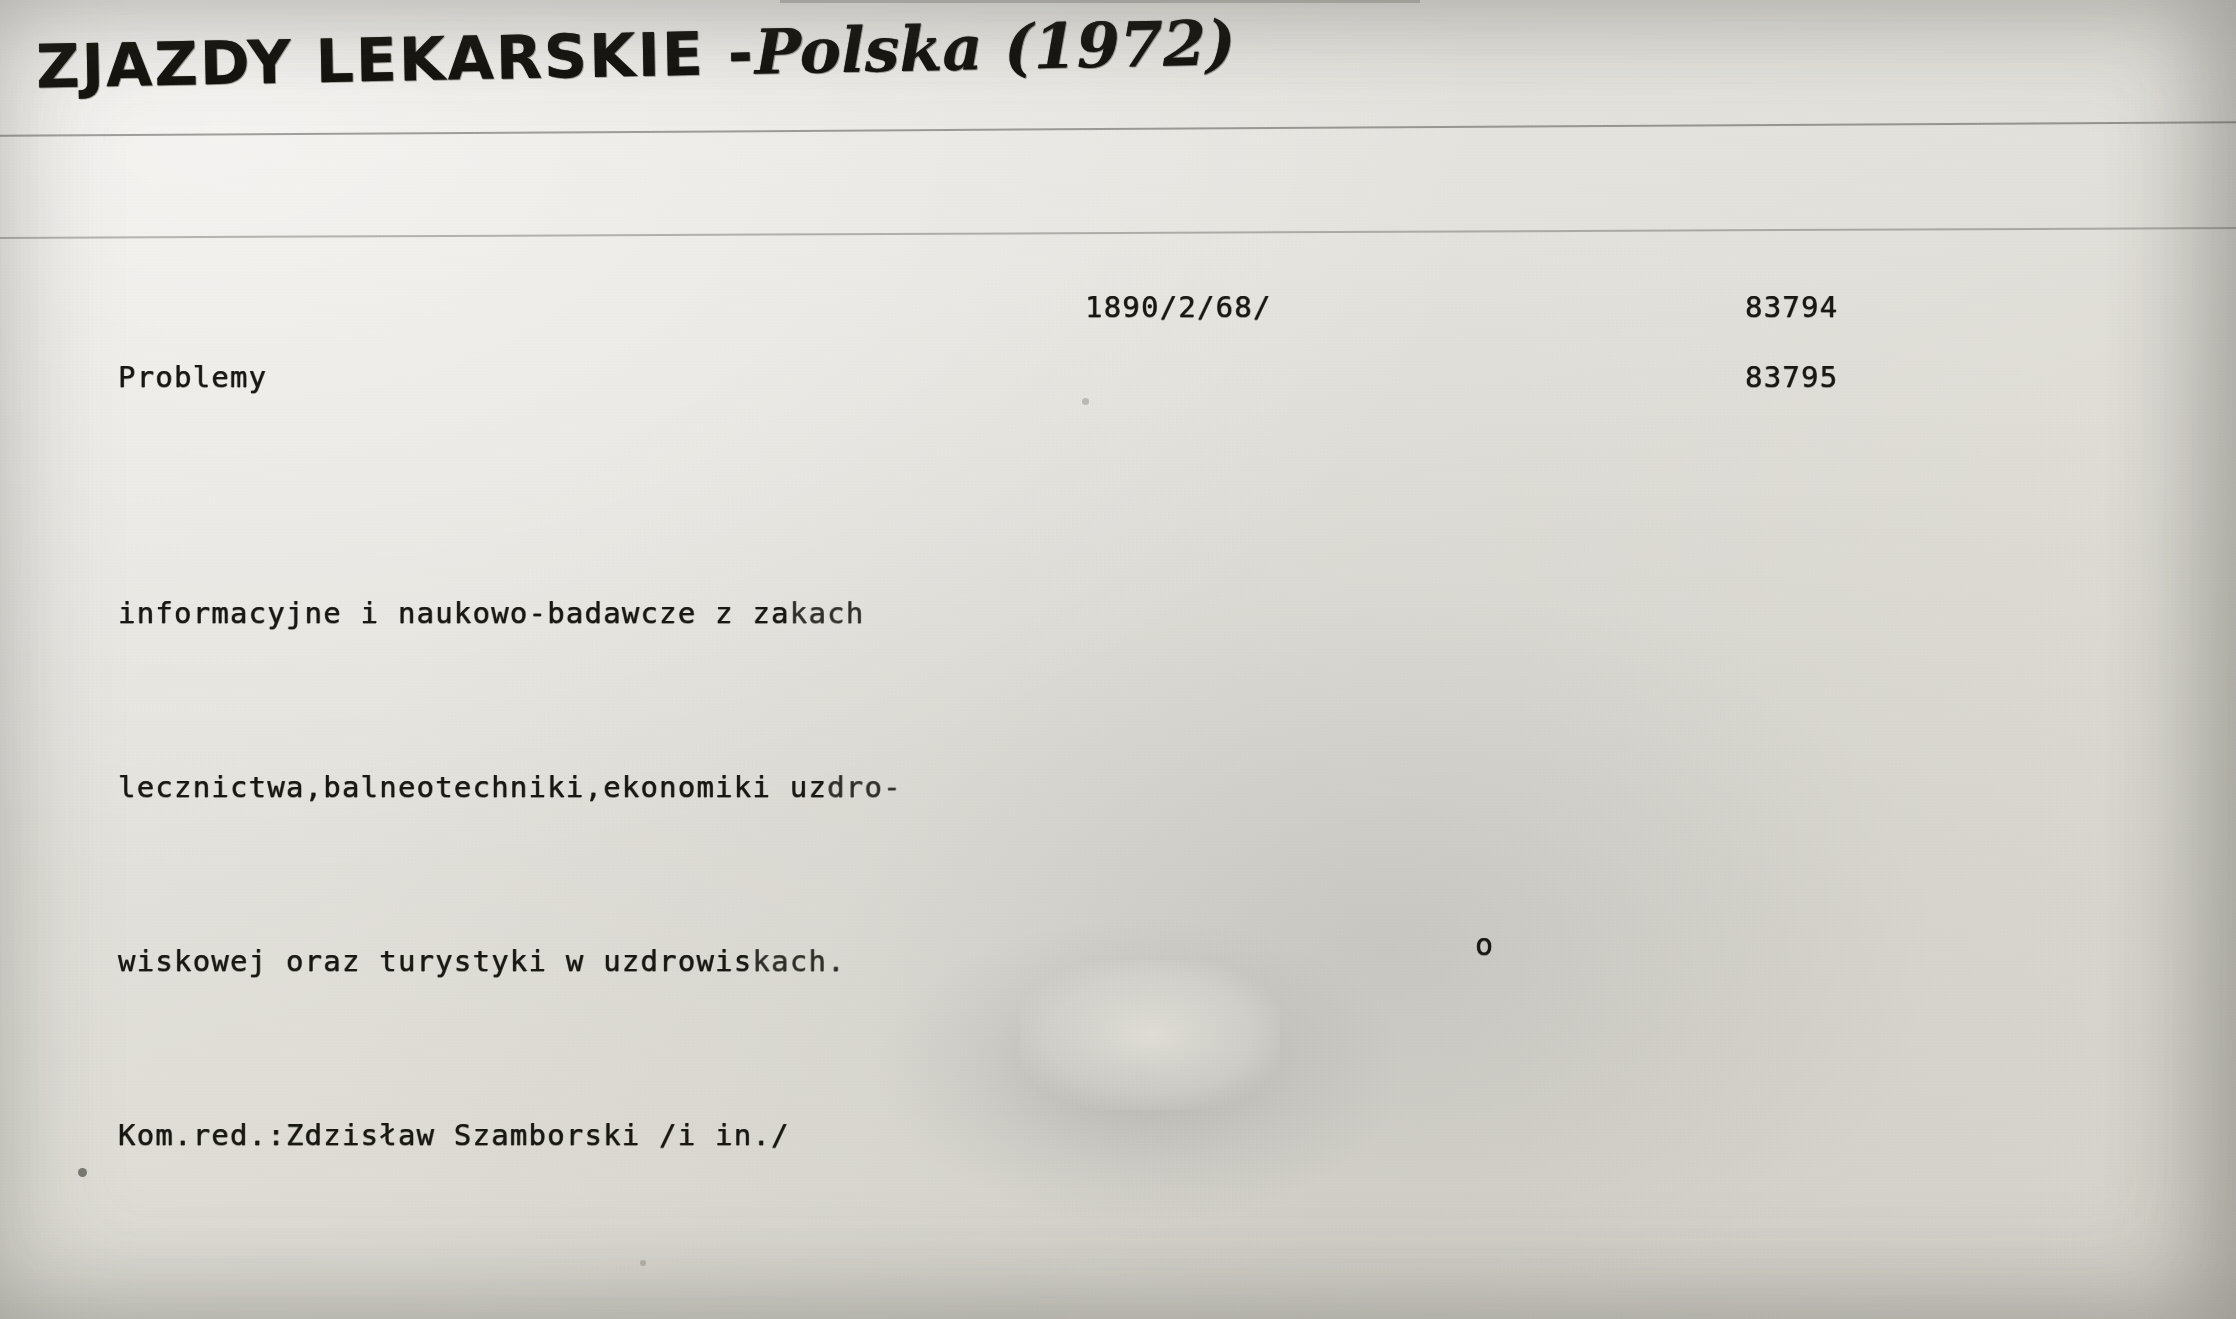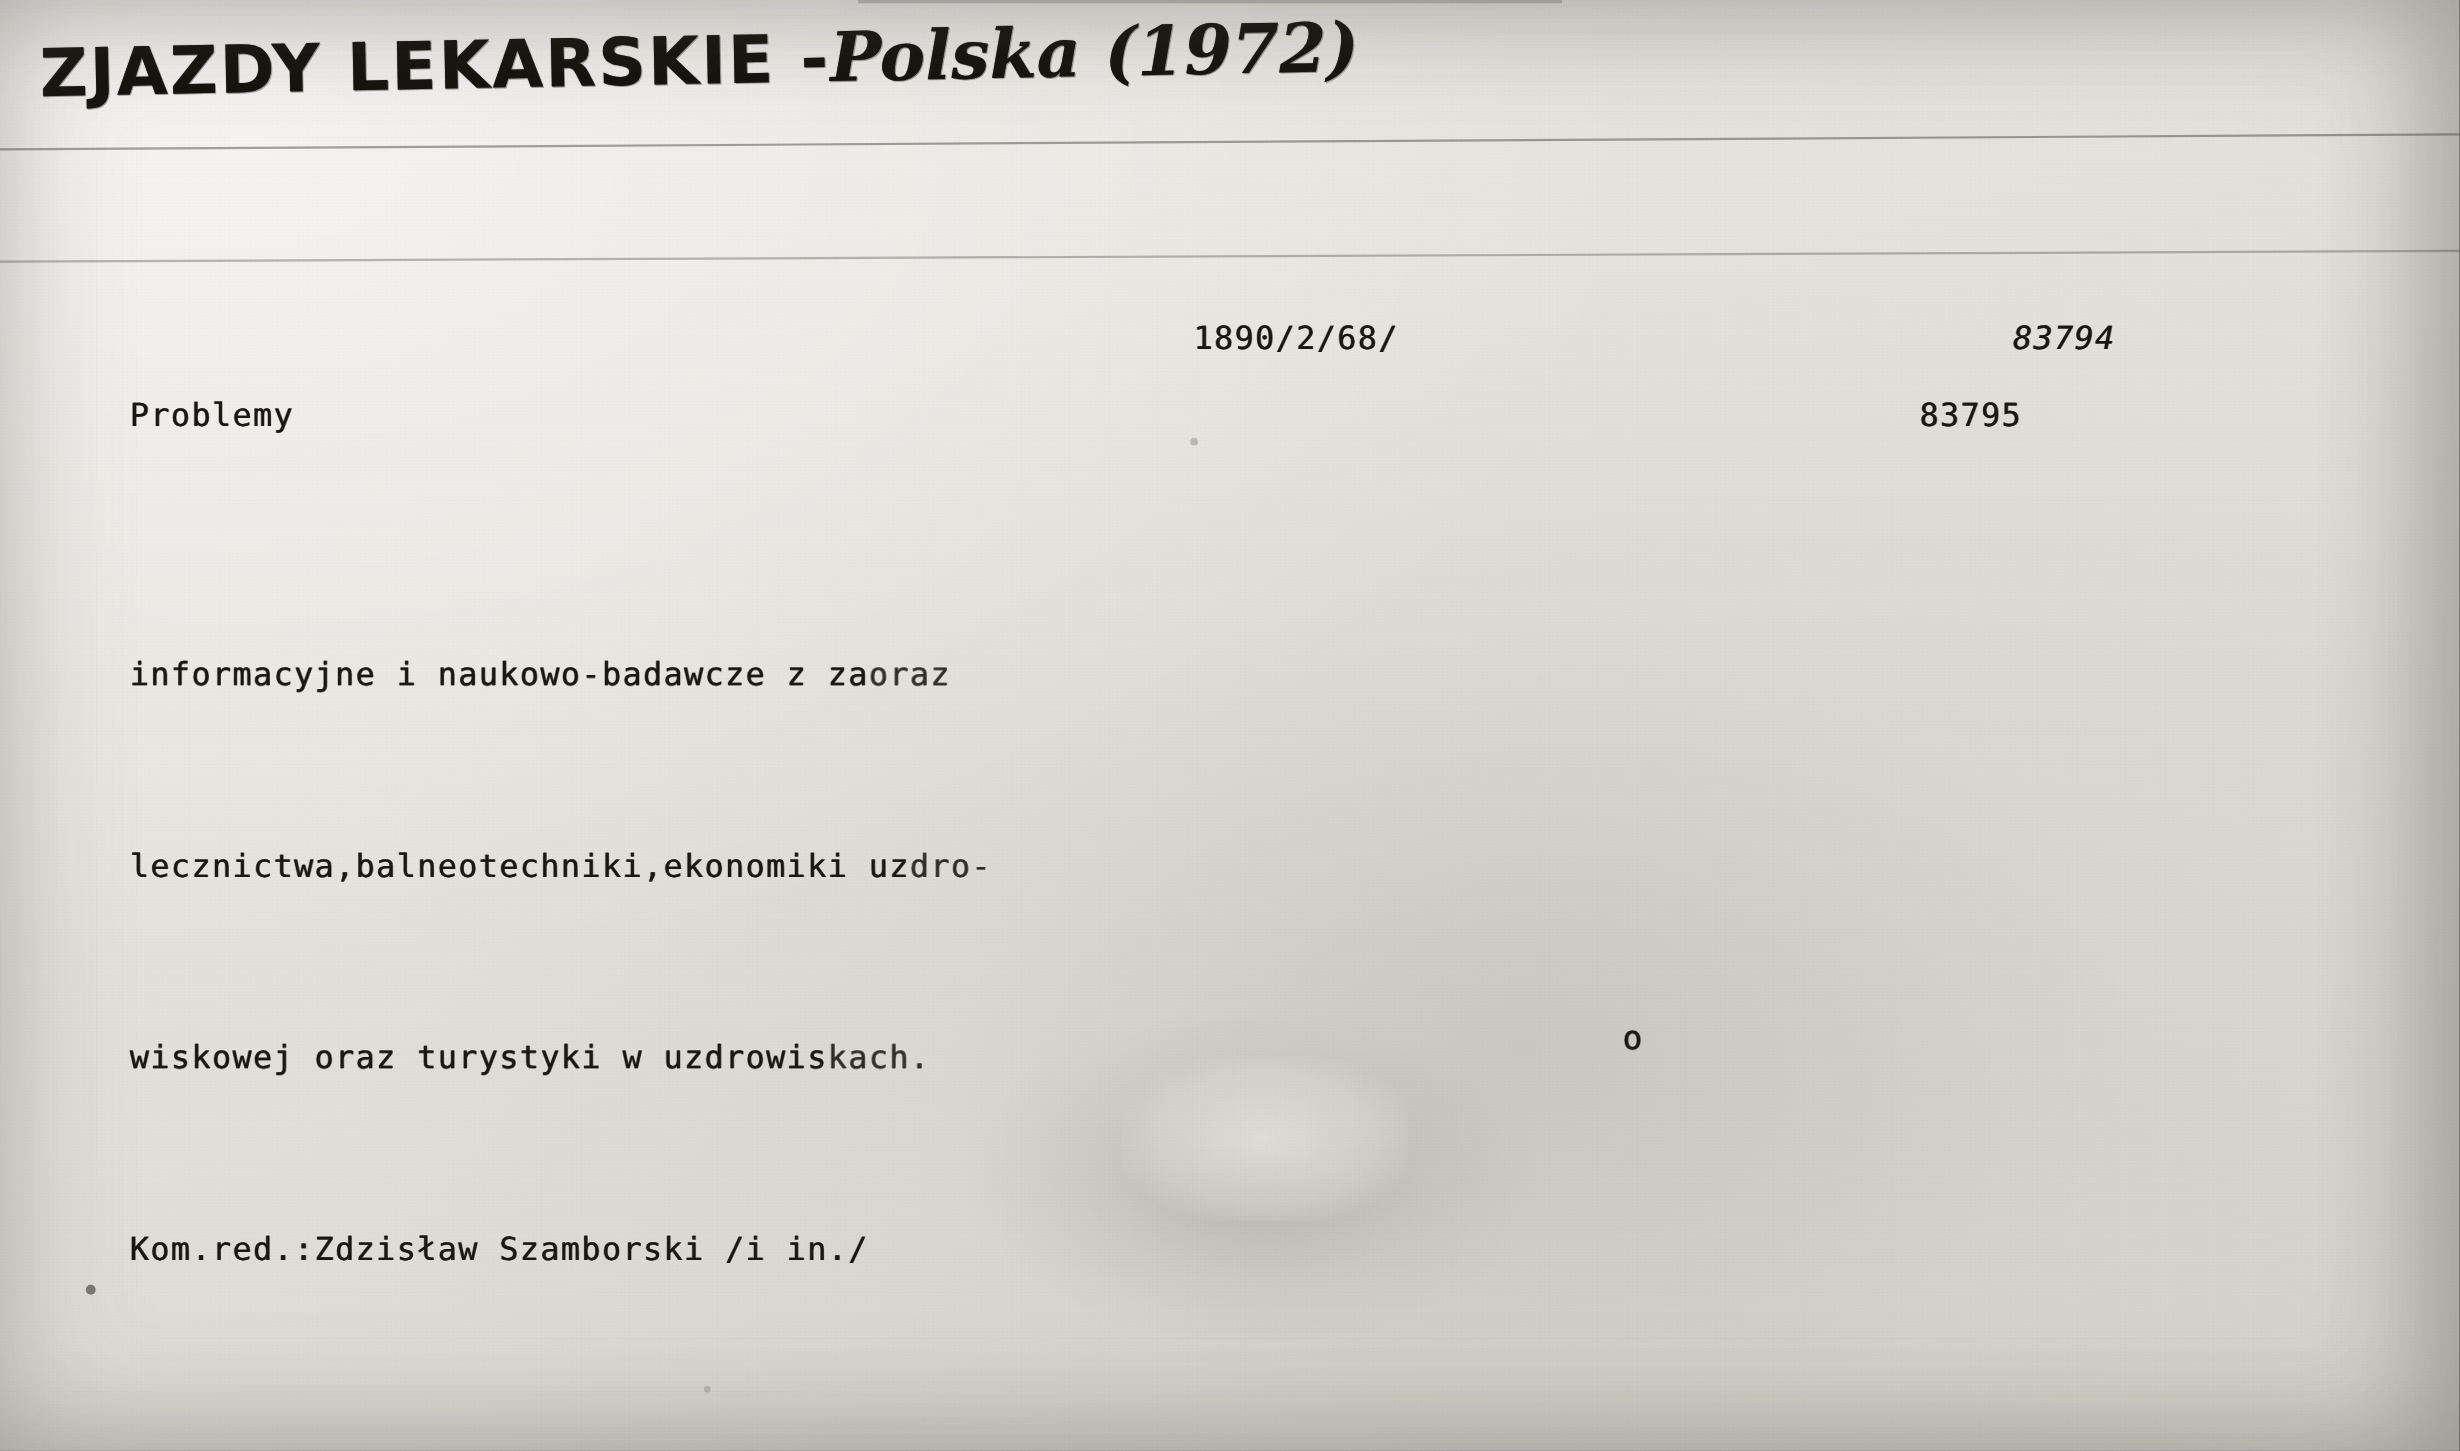--- a/index.html
+++ b/index.html
@@ -100,21 +100,21 @@
     line-height: 58px;
     letter-spacing: 1.2px;
     white-space: pre;
     text-shadow:
       0.6px 0 0 rgba(25,23,18,0.55),
       -0.6px 0 0 rgba(25,23,18,0.35),
       0 0.6px 0 rgba(25,23,18,0.40);
   }
 
   .call-number { left: 1085px; top: 278px; }
-  .acc-1       { left: 1830px; top: 278px; font-style: italic; }
+  .acc-1       { left: 1745px; top: 278px; }
   .acc-2       { left: 1745px; top: 348px; }
   .title-word  { left: 118px;  top: 348px; }
 
   .body-block  { left: 118px;  top: 468px; }
   .body-block .ln { display: block; }
   .fade2 { color: rgba(26,24,19,0.38); }
 
   .speck {
     position: absolute;
     background: rgba(40,38,32,0.55);
@@ -134,21 +134,21 @@
   <div class="handwriting">
     <span>ZJAZDY LEKARSKIE -</span><span class="hw-script">Polska (1972)</span>
   </div>
 
   <div class="typed call-number">1890/2/68/</div>
   <div class="typed acc-1">83794</div>
   <div class="typed acc-2">83795</div>
   <div class="typed title-word">Problemy</div>
 
   <div class="typed body-block">
-    <span class="ln"><span>informacyjne i naukowo-badawcze z za</span><span class="fade2">oraz</span></span>
+    <span class="ln"><span>informacyjne i naukowo-badawcze z za</span><span class="fade2">kach</span></span>
     <span class="ln"><span>lecznictwa,balneotechniki,ekonomiki uz</span><span class="fade2">dro-</span></span>
     <span class="ln"><span>wiskowej oraz turystyki w uzdrowis</span><span class="fade2">kach.</span></span>
     <span class="ln">Kom.red.:Zdzisław Szamborski /i in./</span>
     
     
     
     
   </div>
 
   <div class="typed" style="left:1475px; top:930px; font-size:30px; line-height:30px;">o</div>

